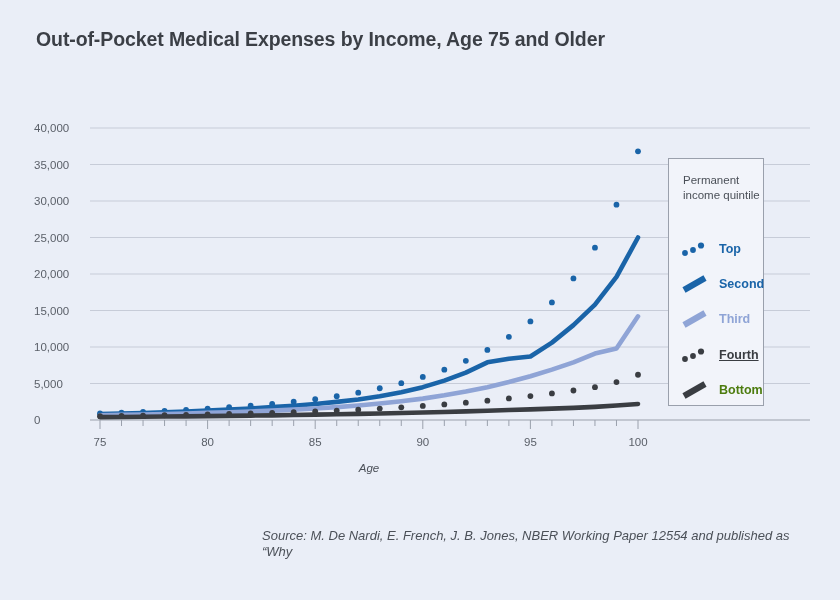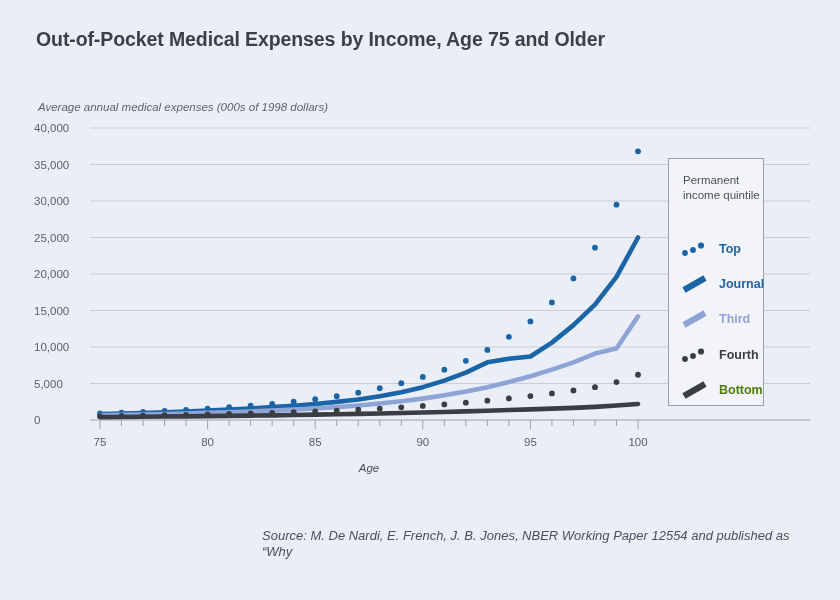--- a/index.html
+++ b/index.html
@@ -111,21 +111,20 @@
   }
   .source .i { font-style: italic; }
   .source .line2 { display: block; padding-left: 28px; }
 </style>
 </head>
 <body>
 
 <div id="chart-root">
 
   <div class="title">Out-of-Pocket Medical Expenses by Income, Age 75 and Older</div>
-  <div class="subtitle">Average annual medical expenses (000s of 1998 dollars)</div>
 
   <svg class="plot-svg" id="plot" width="840" height="520">
       <line x1="90" y1="420" x2="810" y2="420" stroke="#9aa0ac" stroke-width="1.2"></line>
       <text x="34" y="424" class="ytick-label">0</text>
       <line x1="90" y1="383.5" x2="810" y2="383.5" stroke="#c7ccd8" stroke-width="1"></line>
       <text x="34" y="387.5" class="ytick-label">5,000</text>
       <line x1="90" y1="347" x2="810" y2="347" stroke="#c7ccd8" stroke-width="1"></line>
       <text x="34" y="351" class="ytick-label">10,000</text>
       <line x1="90" y1="310.5" x2="810" y2="310.5" stroke="#c7ccd8" stroke-width="1"></line>
       <text x="34" y="314.5" class="ytick-label">15,000</text>
@@ -241,35 +240,35 @@
               <circle cx="4" cy="13" r="2.9" fill="#1a64a8"></circle>
               <circle cx="12" cy="10" r="2.9" fill="#1a64a8"></circle>
               <circle cx="20" cy="5.5" r="3.1" fill="#1a64a8"></circle>
             </svg></span>
           <span class="legend-label" style="color: rgb(26, 100, 168);">Top</span>
         </div>
         <div class="legend-entry" style="top: 115px;">
           <span class="legend-marker"><svg width="30" height="18" viewBox="0 0 30 18">
               <line x1="3" y1="15" x2="24" y2="3" stroke="#1a64a8" stroke-width="6.2" stroke-linecap="butt"></line>
             </svg></span>
-          <span class="legend-label" style="color: rgb(26, 100, 168);">Journal</span>
+          <span class="legend-label" style="color: rgb(26, 100, 168);">Second</span>
         </div>
         <div class="legend-entry" style="top: 150px;">
           <span class="legend-marker"><svg width="30" height="18" viewBox="0 0 30 18">
               <line x1="3" y1="15" x2="24" y2="3" stroke="#8fa4d6" stroke-width="6.2" stroke-linecap="butt"></line>
             </svg></span>
           <span class="legend-label" style="color: rgb(143, 164, 214);">Third</span>
         </div>
         <div class="legend-entry" style="top: 186px;">
           <span class="legend-marker"><svg width="30" height="18" viewBox="0 0 30 18">
               <circle cx="4" cy="13" r="2.9" fill="#3a3d42"></circle>
               <circle cx="12" cy="10" r="2.9" fill="#3a3d42"></circle>
               <circle cx="20" cy="5.5" r="3.1" fill="#3a3d42"></circle>
             </svg></span>
-          <span class="legend-label" style="color: rgb(58, 61, 66);">Fourth</span>
+          <span class="legend-label" style="color: rgb(58, 61, 66); text-decoration: underline;">Fourth</span>
         </div>
         <div class="legend-entry" style="top: 221px;">
           <span class="legend-marker"><svg width="30" height="18" viewBox="0 0 30 18">
               <line x1="3" y1="15" x2="24" y2="3" stroke="#3a3d42" stroke-width="6.2" stroke-linecap="butt"></line>
             </svg></span>
           <span class="legend-label" style="color: #4d7c0f;">Bottom</span>
         </div>
       </div>
   </div>
 

